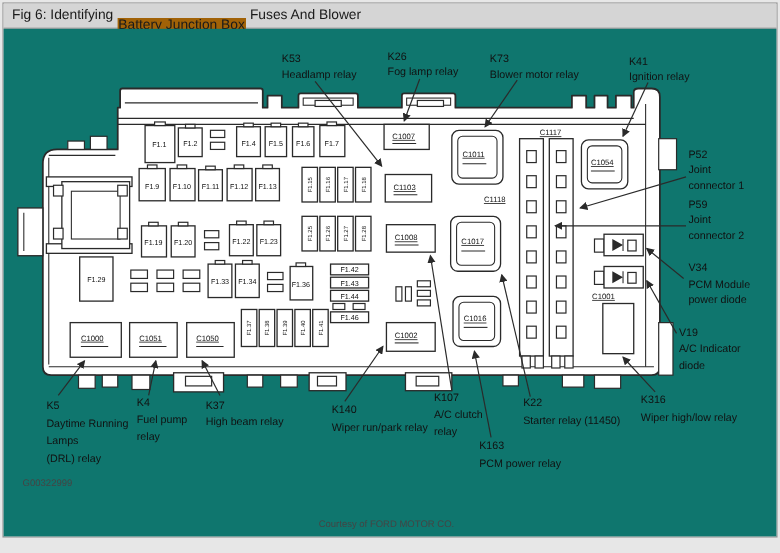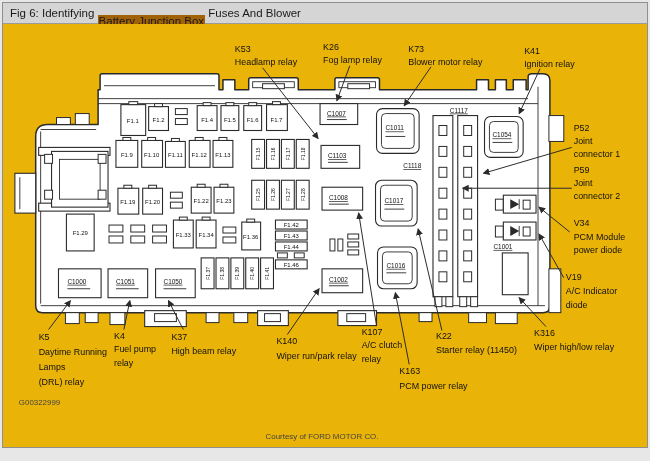--- a/index.html
+++ b/index.html
@@ -12,21 +12,21 @@
   .window{
     position:absolute;left:2px;top:2px;width:644px;height:444px;
     background:#ffffff;border:1px solid #8f8f8f;
   }
   .titlebar{
     height:20px;background:#d5d5d5;border-bottom:1px solid #9a9a9a;
     display:flex;align-items:center;padding:0 7px;
     font-size:11.5px;color:#1a1a1a;white-space:pre;
   }
   .hl{background:#a16207;padding:0 1px;margin-top:16px;}
-  .canvas{position:absolute;left:0;top:21px;right:0;bottom:0;background:#eab308;}
+  .canvas{position:absolute;left:0;top:21px;right:0;bottom:0;background:#0f766e;}
   svg{display:block;width:100%;height:100%;}
 
   .ln  {fill:#ffffff;stroke:#2a2a2a;stroke-width:1.5;stroke-linejoin:round;}
   .ln2 {fill:none;stroke:#2a2a2a;stroke-width:0.9;}
   .cmp {fill:#ffffff;stroke:#2a2a2a;stroke-width:1.1;}
   .cmp2{fill:none;stroke:#2a2a2a;stroke-width:0.9;}
   .sm  {fill:#ffffff;stroke:#2a2a2a;stroke-width:1;}
   .fill{fill:#2a2a2a;stroke:none;}
   .lbl {font-size:6px;fill:#111;}
   .lblv{font-size:5px;fill:#111;}

